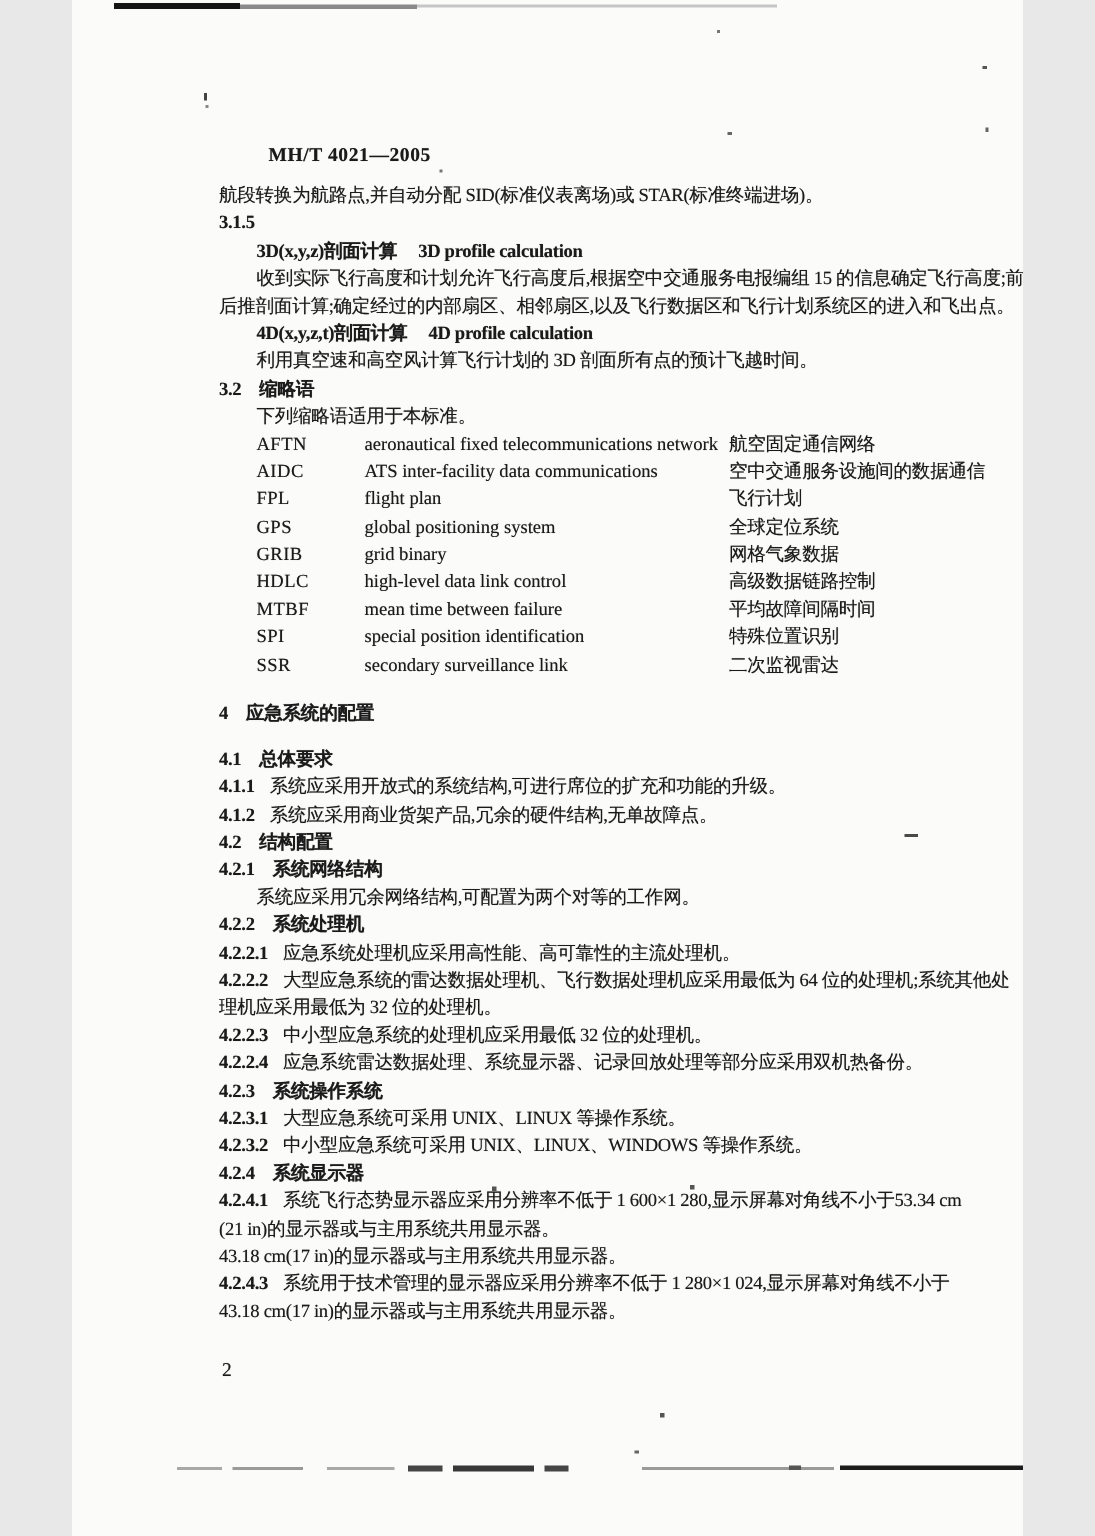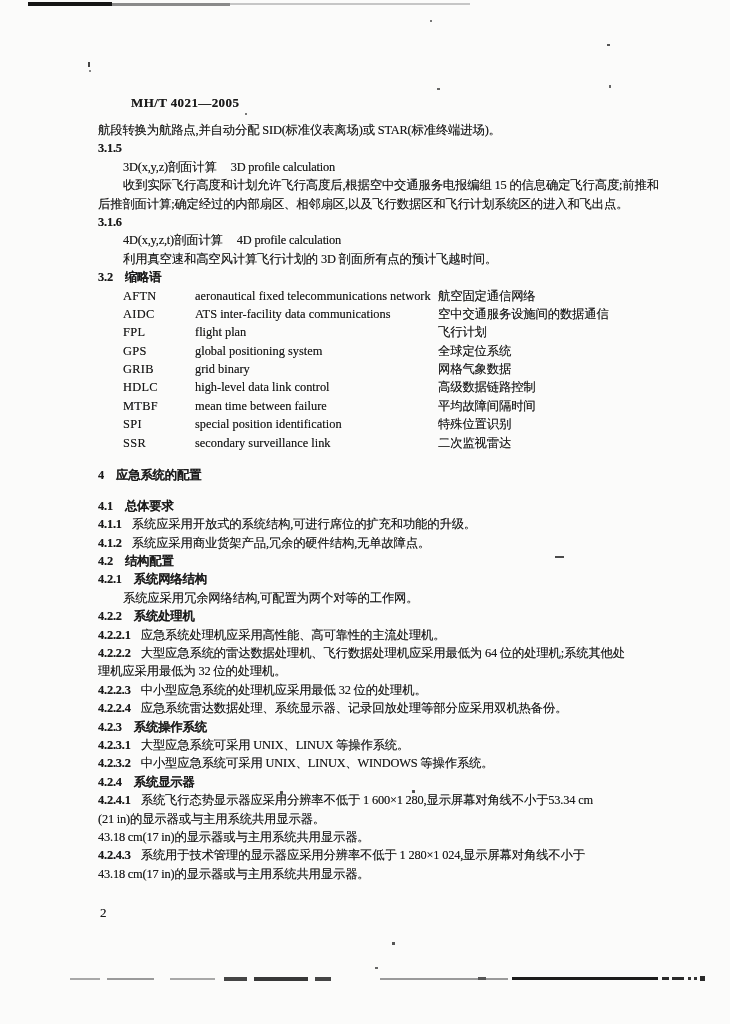--- a/index.html
+++ b/index.html
@@ -1,18 +1,18 @@
 <!DOCTYPE html>
 <html><head>
 <meta charset="utf-8">
 <style>
   html,body { margin:0; padding:0; }
   body { background:#e8e8e8; font-family:"Liberation Serif","DejaVu Serif",serif; }
   .page {
-    position:relative; width:730px; height:1024px; margin:0 auto;
+    position:relative; width:634px; height:1024px; margin:0 auto;
     background:#fbfbfa; overflow:hidden; color:#1e1e1e;
   }
   .scan-wrap { filter: blur(0.28px) contrast(1.04); }
   .doc-header {
     position:absolute; left:131px; top:95px;
     font-size:13px; font-weight:bold; letter-spacing:0.4px;
     text-shadow:0 0 0.5px rgba(0,0,0,.55);
   }
   .doc-body {
     position:absolute; left:98px; top:121px; width:548px;
@@ -20,21 +20,21 @@
     text-shadow:0 0 0.5px rgba(0,0,0,.5);
   }
   .line { line-height:18.4px; height:18.4px; white-space:nowrap; }
   .line .numpart { font-weight:bold; margin-right:10px; }
   .line.num .numpart { margin-right:0; }
   .line.sec { font-weight:bold; }
   .line.sec .numpart { margin-right:12px; }
   .line.chapter { font-weight:bold; margin-top:13.5px; margin-bottom:13px; }
   .line.chapter .numpart { margin-right:12px; }
   .line.ind { padding-left:25px; }
-  .line.term { padding-left:25px; font-weight:normal; }
+  .line.term { padding-left:25px; font-weight:bold; }
   .line.term .en { margin-left:14px; }
   .line.abbr { padding-left:25px; }
   .line.abbr .c1 { display:inline-block; width:72px; letter-spacing:0.3px; }
   .line.abbr .c2 { display:inline-block; width:243px; letter-spacing:0; }
   .page-number {
     position:absolute; left:100px; top:905px; font-size:13px;
     text-shadow:0 0 0.5px rgba(0,0,0,.5);
   }
   .artifact { position:absolute; }
 </style>
@@ -44,24 +44,24 @@
 <div class="page">
   <div class="scan-wrap">
     <div class="doc-header">MH/T 4021—2005</div>
 
     <div class="doc-body" id="doc-body">
         <div class="line cont"><span class="txt">航段转换为航路点,并自动分配 SID(标准仪表离场)或 STAR(标准终端进场)。</span></div>
         <div class="line num"><span class="numpart">3.1.5</span></div>
         <div class="line term"><span class="zh">3D(x,y,z)剖面计算</span><span class="en">3D profile calculation</span></div>
         <div class="line ind"><span class="txt">收到实际飞行高度和计划允许飞行高度后,根据空中交通服务电报编组 15 的信息确定飞行高度;前推和</span></div>
         <div class="line cont"><span class="txt">后推剖面计算;确定经过的内部扇区、相邻扇区,以及飞行数据区和飞行计划系统区的进入和飞出点。</span></div>
-        <div class="line num"><span class="numpart">3.1.6</span></div>
         <div class="line term"><span class="zh">4D(x,y,z,t)剖面计算</span><span class="en">4D profile calculation</span></div>
         <div class="line ind"><span class="txt">利用真空速和高空风计算飞行计划的 3D 剖面所有点的预计飞越时间。</span></div>
         <div class="line sec"><span class="numpart">3.2</span><span class="txt">缩略语</span></div>
+        <div class="line ind"><span class="txt">下列缩略语适用于本标准。</span></div>
         <div class="line abbr"><span class="c1">AFTN</span><span class="c2">aeronautical fixed telecommunications network</span><span class="c3">航空固定通信网络</span></div>
         <div class="line abbr"><span class="c1">AIDC</span><span class="c2">ATS inter-facility data communications</span><span class="c3">空中交通服务设施间的数据通信</span></div>
         <div class="line abbr"><span class="c1">FPL</span><span class="c2">flight plan</span><span class="c3">飞行计划</span></div>
         <div class="line abbr"><span class="c1">GPS</span><span class="c2">global positioning system</span><span class="c3">全球定位系统</span></div>
         <div class="line abbr"><span class="c1">GRIB</span><span class="c2">grid binary</span><span class="c3">网格气象数据</span></div>
         <div class="line abbr"><span class="c1">HDLC</span><span class="c2">high-level data link control</span><span class="c3">高级数据链路控制</span></div>
         <div class="line abbr"><span class="c1">MTBF</span><span class="c2">mean time between failure</span><span class="c3">平均故障间隔时间</span></div>
         <div class="line abbr"><span class="c1">SPI</span><span class="c2">special position identification</span><span class="c3">特殊位置识别</span></div>
         <div class="line abbr"><span class="c1">SSR</span><span class="c2">secondary surveillance link</span><span class="c3">二次监视雷达</span></div>
         <div class="line chapter"><span class="numpart">4</span><span class="txt">应急系统的配置</span></div>

